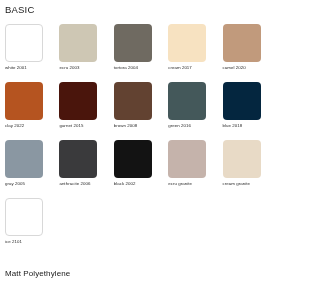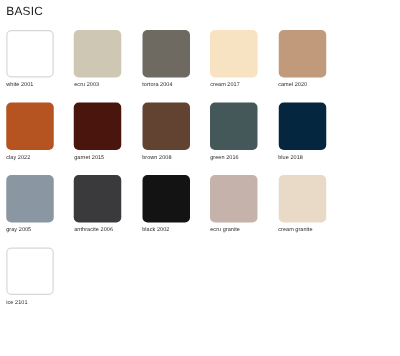--- a/index.html
+++ b/index.html
@@ -188,14 +188,15 @@
           <div class="swatch-chip"></div>
           <div class="swatch-label"></div>
         </div>
         <div class="swatch-cell empty">
           <div class="swatch-chip"></div>
           <div class="swatch-label"></div>
         </div>
       </div>
     </div>
 
+  <div class="footer">Matt Polyethylene</div>
 
 </div>
 
 </body></html>

